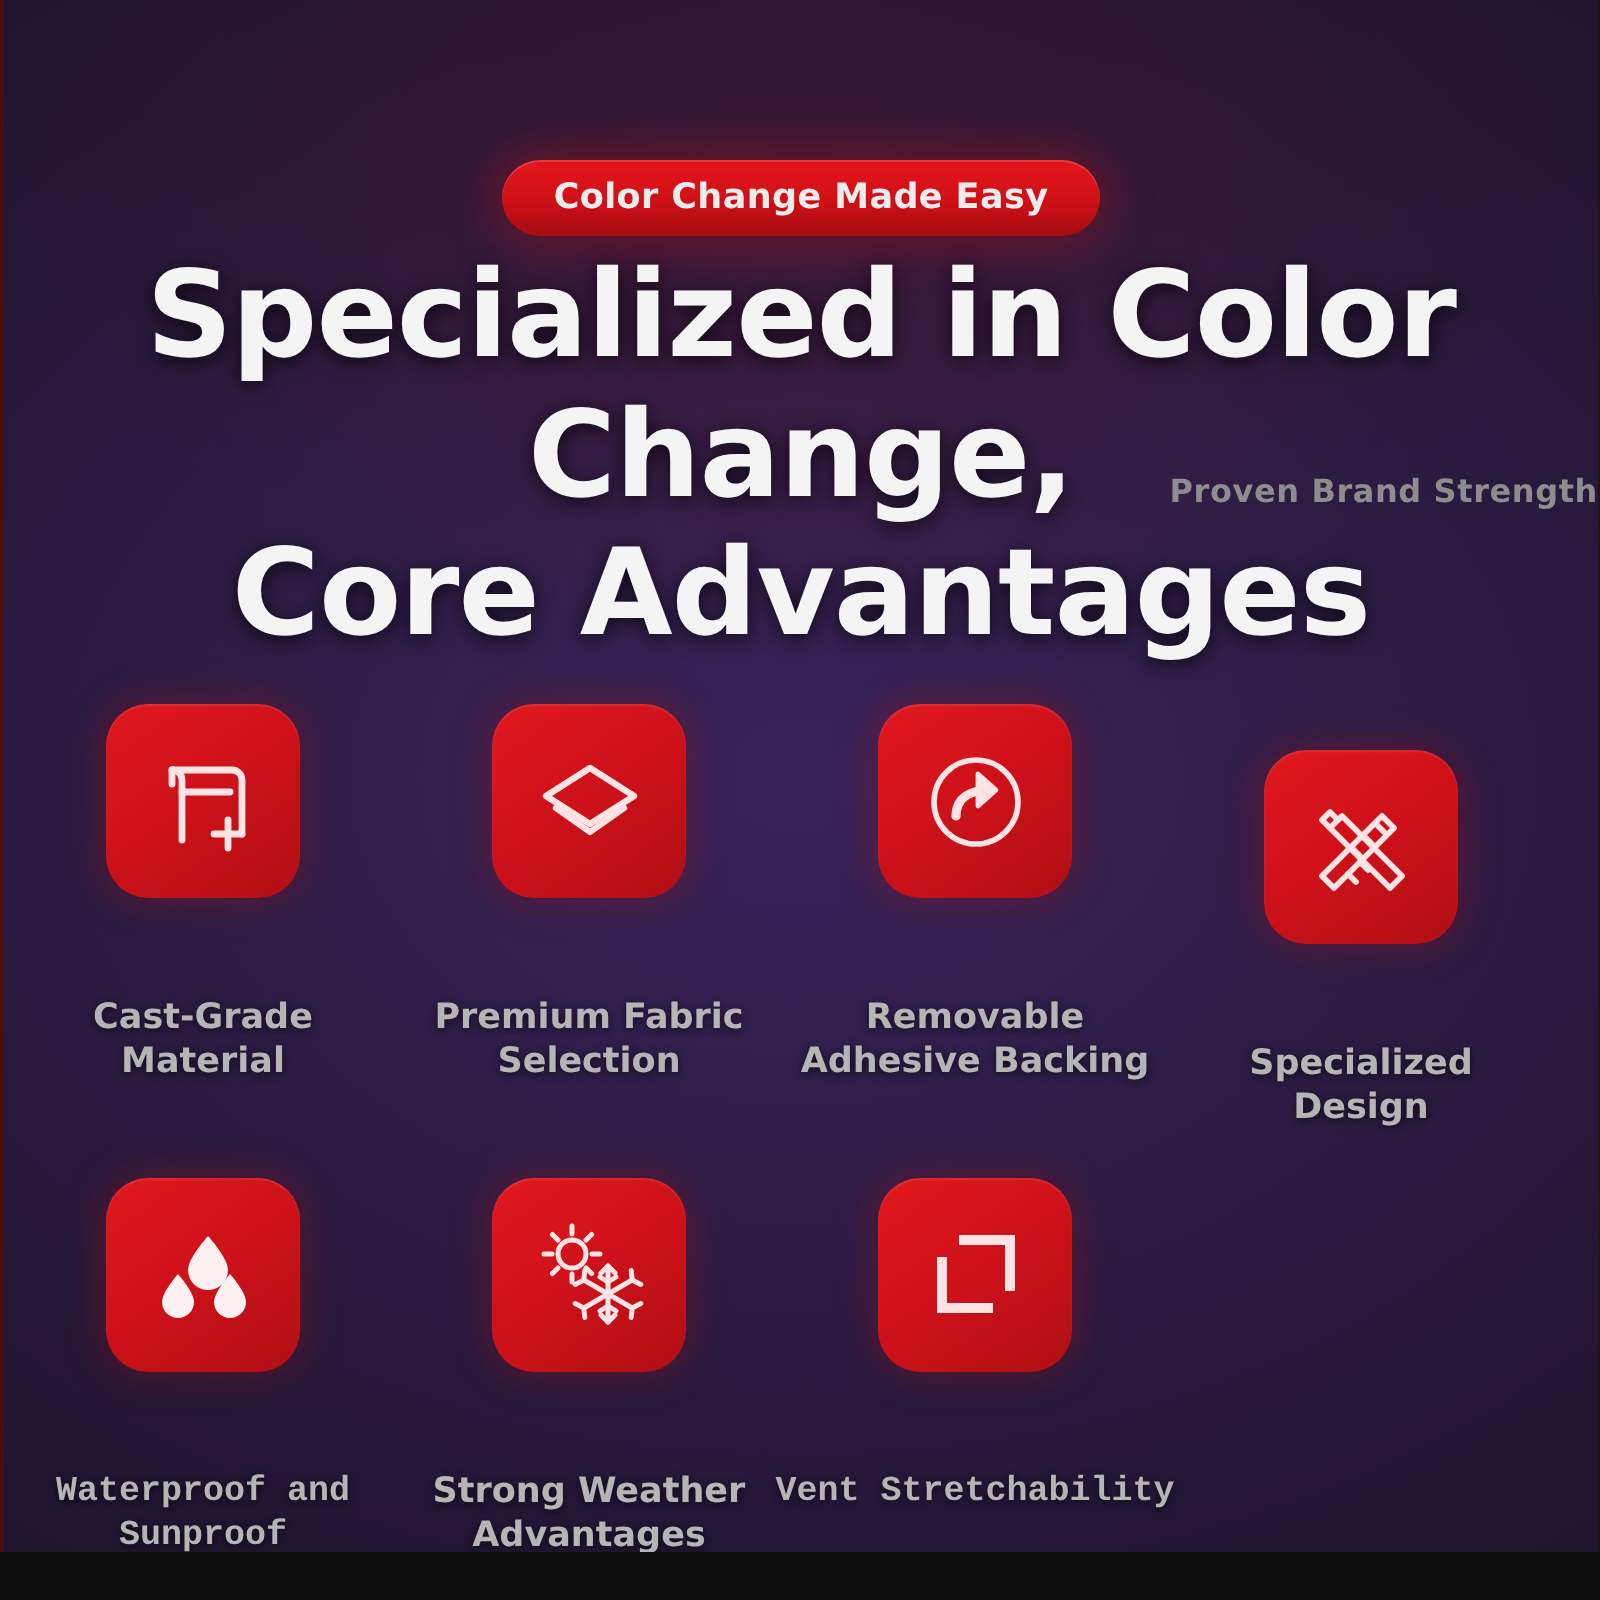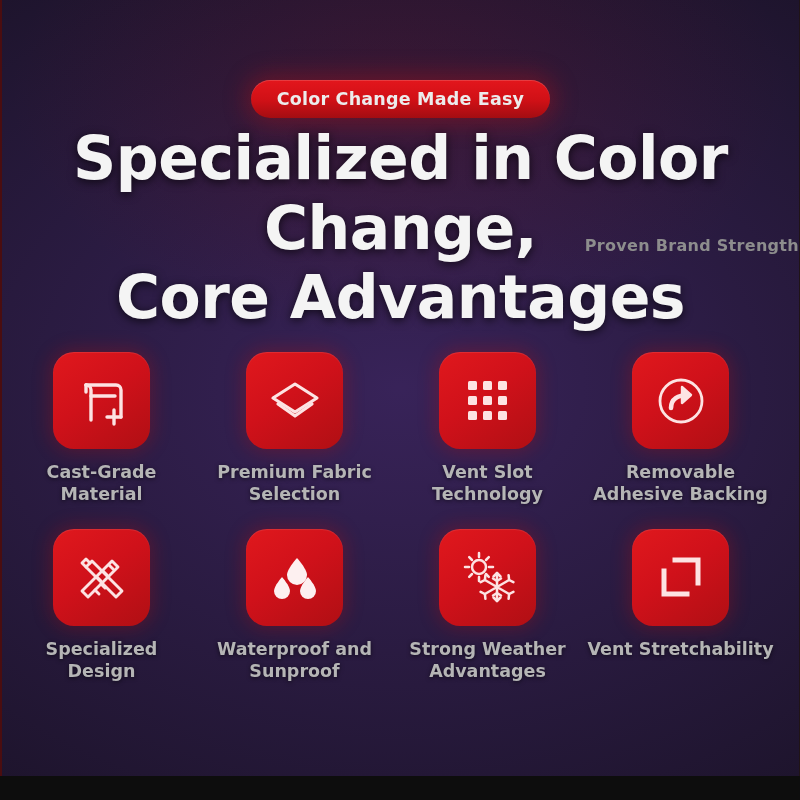--- a/index.html
+++ b/index.html
@@ -94,20 +94,21 @@
     width: 800px;
     display: flex;
     flex-wrap: wrap;
   }
   .cell {
     width: 187px;
     margin-left: 6px;
     display: flex;
     flex-direction: column;
     align-items: center;
+    gap: 37px;
   }
   .row2 { margin-top: 23px; }
 
   .tile {
     width: 97px;
     height: 97px;
     border-radius: 21px;
     background: linear-gradient(145deg, #e0181d 0%, #d0111a 45%, #b00f14 100%);
     box-shadow: 0 0 18px 3px rgba(175,14,20,0.32), inset 0 1px 1px rgba(255,255,255,0.10);
     display: flex;
@@ -120,21 +121,21 @@
   .cap {
     margin-top: 12px;
     text-align: center;
     color: #b5b5b5;
     font-size: 17.5px;
     font-weight: bold;
     line-height: 1.28;
     width: 175px;
     text-shadow: 0 1px 4px rgba(0,0,0,0.6);
   }
-  .cap.wide { width: 200px; }
+  .cap.wide { width: 200px; font-family: Liberation Mono, monospace; }
 </style>
 </head>
 <body>
 
 <div id="poster">
 
   <div class="badge-wrap layer">
     <div class="badge">Color Change Made Easy</div>
   </div>
 
@@ -167,38 +168,20 @@
         <span>
           <svg width="58" height="58" viewBox="0 0 58 58" fill="none" stroke="#fde3e3" stroke-width="3.2" stroke-linecap="round" stroke-linejoin="round">
             <path d="M29 12 L51 26 L29 40 L7 26 Z"></path>
             <path d="M12 32 L29 44 L46 32"></path>
           </svg>
         </span>
       </div>
       <div class="cap">Premium Fabric Selection</div>
     </div>
 
-    <div class="cell">
-      <div class="tile">
-        <span>
-          <svg width="52" height="52" viewBox="0 0 52 52" fill="#fde3e3">
-            <rect x="6" y="6" width="9" height="9" rx="1.5"></rect>
-            <rect x="21" y="6" width="9" height="9" rx="1.5"></rect>
-            <rect x="36" y="6" width="9" height="9" rx="1.5"></rect>
-            <rect x="6" y="21" width="9" height="9" rx="1.5"></rect>
-            <rect x="21" y="21" width="9" height="9" rx="1.5"></rect>
-            <rect x="36" y="21" width="9" height="9" rx="1.5"></rect>
-            <rect x="6" y="36" width="9" height="9" rx="1.5"></rect>
-            <rect x="21" y="36" width="9" height="9" rx="1.5"></rect>
-            <rect x="36" y="36" width="9" height="9" rx="1.5"></rect>
-          </svg>
-        </span>
-      </div>
-      <div class="cap">Vent Slot Technology</div>
-    </div>
 
     <div class="cell">
       <div class="tile">
         <span>
           <svg width="58" height="58" viewBox="0 0 58 58" fill="none" stroke="#fde3e3" stroke-width="2.8" stroke-linecap="round" stroke-linejoin="round">
             <circle cx="29" cy="29" r="21"></circle>
             <path d="M19 36 c0 -9 7 -13 17 -13" stroke-width="4.6"></path>
             <path d="M30 15 L39 23 L30 31 Z" fill="#fde3e3" stroke="#fde3e3" stroke-width="2.4"></path>
           </svg>
         </span>

